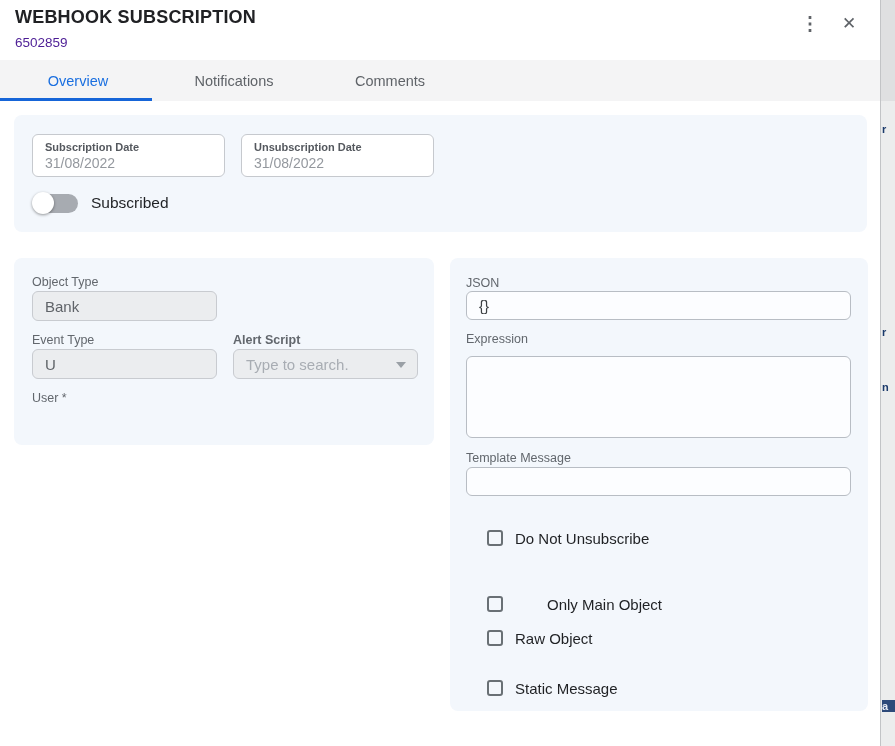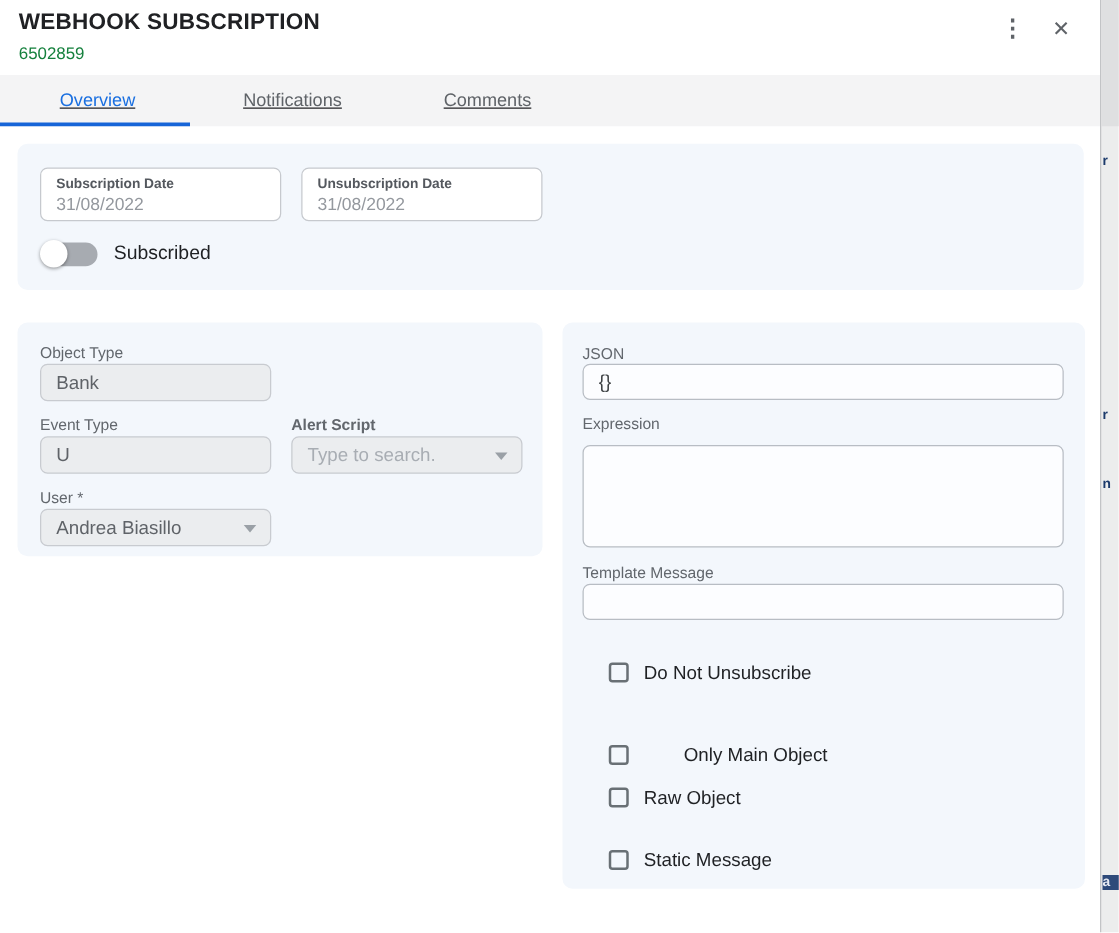--- a/index.html
+++ b/index.html
@@ -10,27 +10,27 @@
     position:relative;
     overflow:hidden;
     color:#202124;
   }
 
   
   .modal { position:absolute; left:0; top:0; width:880px; height:746px; background:#ffffff; }
 
   
   .hdr-title { position:absolute; left:15px; top:7px; font-size:18px; font-weight:700; letter-spacing:.2px; color:#202124; }
-  .hdr-sub   { position:absolute; left:15px; top:35px; font-size:13.5px; color:#15803d; }
+  .hdr-sub   { position:absolute; left:15px; top:35px; font-size:13.5px; color:#4c1d95; }
   .icon-btn  { position:absolute; top:10px; width:26px; height:26px; display:flex; align-items:center; justify-content:center; cursor:pointer; color:#5f6368; }
   .kebab { left:797px; font-size:19px; font-weight:700; letter-spacing:0; }
   .close { left:836px; font-size:17px; }
 
   
-  .tabbar { position:absolute; left:0; top:60px; width:880px; height:41px; background:#f4f4f5; display:flex;text-decoration:underline; }
+  .tabbar { position:absolute; left:0; top:60px; width:880px; height:41px; background:#f4f4f5; display:flex; }
   .tab { width:156px; height:100%; display:flex; align-items:center; justify-content:center;
          font-size:14.5px; color:#5f6368; cursor:pointer; position:relative; }
   .tab.active { color:#1a6fe0; }
   .tab.active::after { content:""; position:absolute; left:0; bottom:0; width:152px; height:3px; background:#1665d8; }
 
   
   .card { position:absolute; background:#f3f7fc; border-radius:8px; }
   .card-subscription { left:14px; top:115px; width:853px; height:117px; }
   .card-details      { left:14px; top:258px; width:420px; height:187px; }
   .card-message      { left:450px; top:258px; width:418px; height:453px; }
@@ -148,24 +148,20 @@
       <span>U</span>
     </div>
 
     <div class="flabel lbl-alert">Alert Script</div>
     <div class="dis-input sel in-alert">
       <span class="placeholder">Type to search.</span>
       <span class="caret"></span>
     </div>
 
     <div class="flabel lbl-user">User *</div>
-    <div class="dis-input sel in-user">
-      <span>Andrea Biasillo</span>
-      <span class="caret"></span>
-    </div>
   </div>
 
   <div class="card card-message">
     <div class="flabel lbl-json">JSON</div>
     <input class="txt-input in-json" value="{}" style="">
 
     <div class="flabel lbl-expr">Expression</div>
     <textarea class="txt-input in-expr" style=""></textarea>
 
     <div class="flabel lbl-tmpl">Template Message</div>

